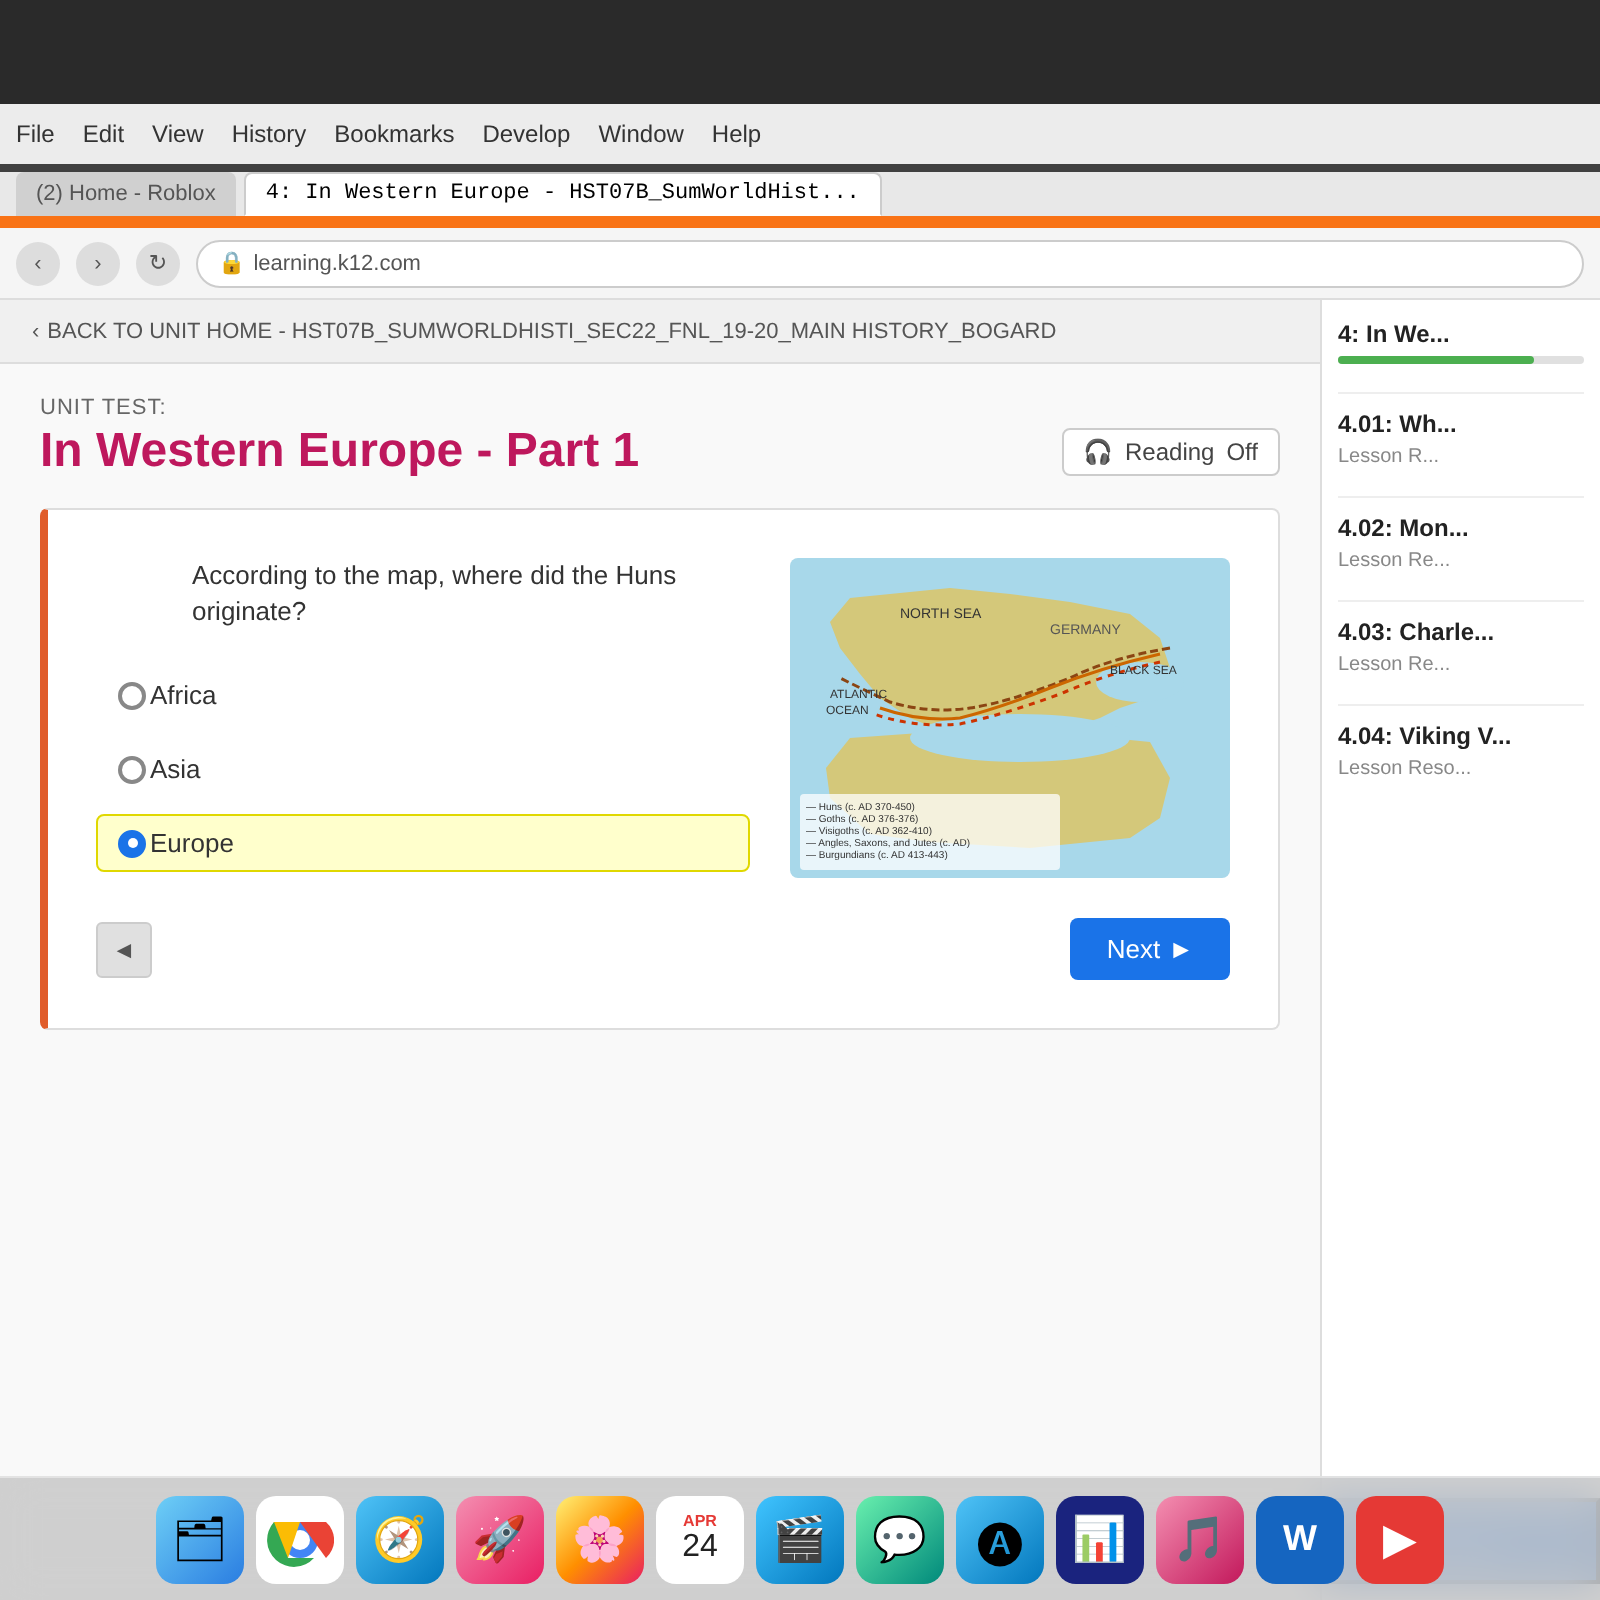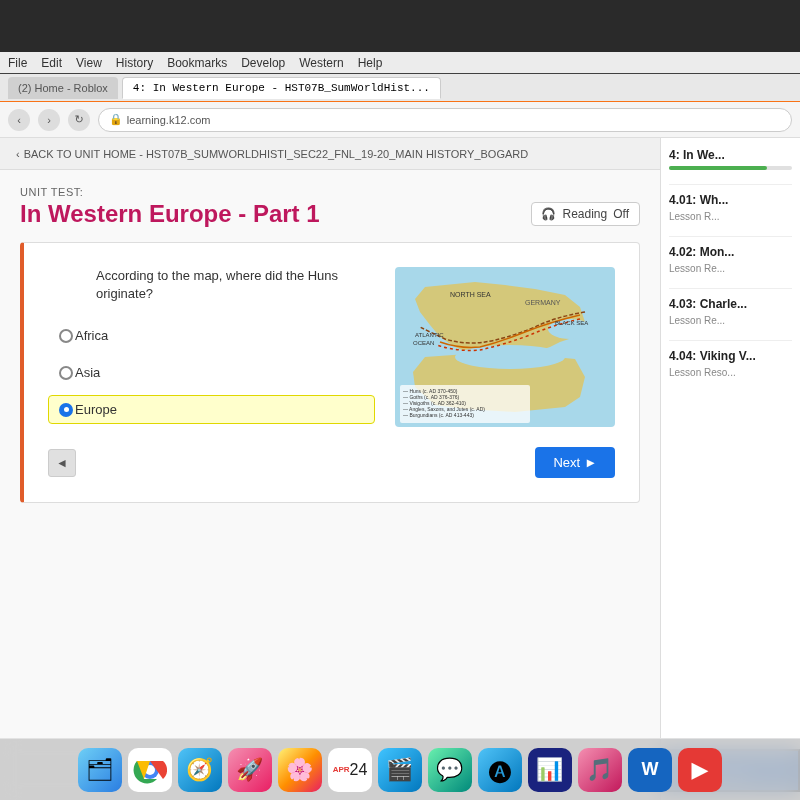--- a/index.html
+++ b/index.html
@@ -31,27 +31,27 @@
       top: 52px;
       left: 0;
       width: 800px;
       height: 748px;
       background: #fff;
       display: flex;
       flex-direction: column;
     }
 
     .browser-menu-bar {
-      height: 22px;
+      height: 34px;
       background: #ececec;
       display: flex;
       align-items: center;
       padding: 0 8px;
       gap: 14px;
-      border-bottom: 1px solid #404040;
+      border-bottom: 4px solid #404040;
       font-size: 12px;
       color: #333;
     }
 
     .browser-menu-bar span {
       cursor: pointer;
     }
 
     .browser-toolbar {
       height: 36px;
@@ -89,21 +89,21 @@
       color: #555;
     }
 
     .tab-bar {
       height: 28px;
       background: #e8e8e8;
       display: flex;
       align-items: center;
       padding: 0 8px;
       gap: 4px;
-      border-bottom: 1px solid #f97316;
+      border-bottom: 6px solid #f97316;
     }
 
     .tab {
       height: 22px;
       padding: 0 10px;
       border-radius: 4px 4px 0 0;
       font-size: 11px;
       display: flex;
       align-items: center;
       cursor: pointer;
@@ -417,21 +417,21 @@
 
 <div class="browser-window">
 
   <div class="browser-menu-bar">
     <span>File</span>
     <span>Edit</span>
     <span>View</span>
     <span>History</span>
     <span>Bookmarks</span>
     <span>Develop</span>
-    <span>Western</span>
+    <span>Window</span>
     <span>Help</span>
   </div>
 
   <div class="tab-bar">
     <div class="tab inactive">
       <span>(2) Home - Roblox</span>
     </div>
     <div class="tab active">
       <span>4: In Western Europe - HST07B_SumWorldHist...</span>
     </div>
@@ -593,21 +593,21 @@
         <circle cx="17" cy="17" r="9" fill="#4285f4"></circle>
         <circle cx="17" cy="17" r="5" fill="white"></circle>
         <path d="M17 8 L30 8 A12 12 0 0 1 30 26 Z" fill="#ea4335"></path>
         <path d="M17 8 L4 8 A12 12 0 0 0 11 26 Z" fill="#fbbc04"></path>
         <path d="M11 26 L24 26 A12 12 0 0 1 4 8 Z" fill="#34a853"></path>
       </svg>
   </div>
   <div class="dock-icon safari">🧭</div>
   <div class="dock-icon launchpad">🚀</div>
   <div class="dock-icon photos">🌸</div>
-  <div class="dock-icon cal" style="background:#fff;display:flex;flex-direction:row;align-items:center;justify-content:center;">
+  <div class="dock-icon cal" style="background:#fff;display:flex;flex-direction:column;align-items:center;justify-content:center;">
     <div style="font-size:8px;color:#e53935;font-weight:bold;">APR</div>
     <div style="font-size:16px;color:#222;font-weight:normal;">24</div>
   </div>
   <div class="dock-icon imovie">🎬</div>
   <div class="dock-icon messages">💬</div>
   <div class="dock-icon appstore">🅐</div>
   <div class="dock-icon keynote" style="background:#1a237e;">📊</div>
   <div class="dock-icon music">🎵</div>
   <div class="dock-icon word">W</div>
   <div class="dock-icon youtube">▶</div>

